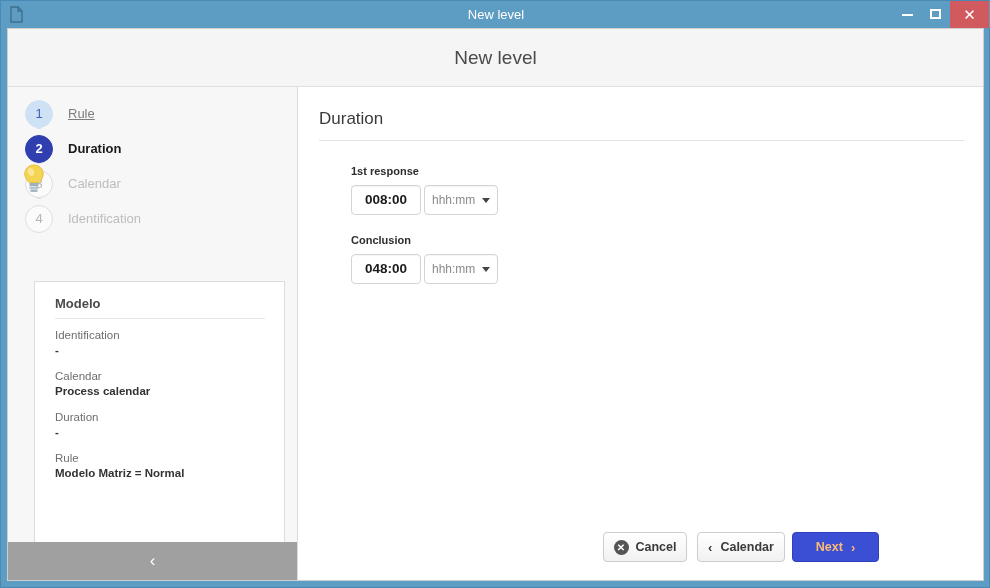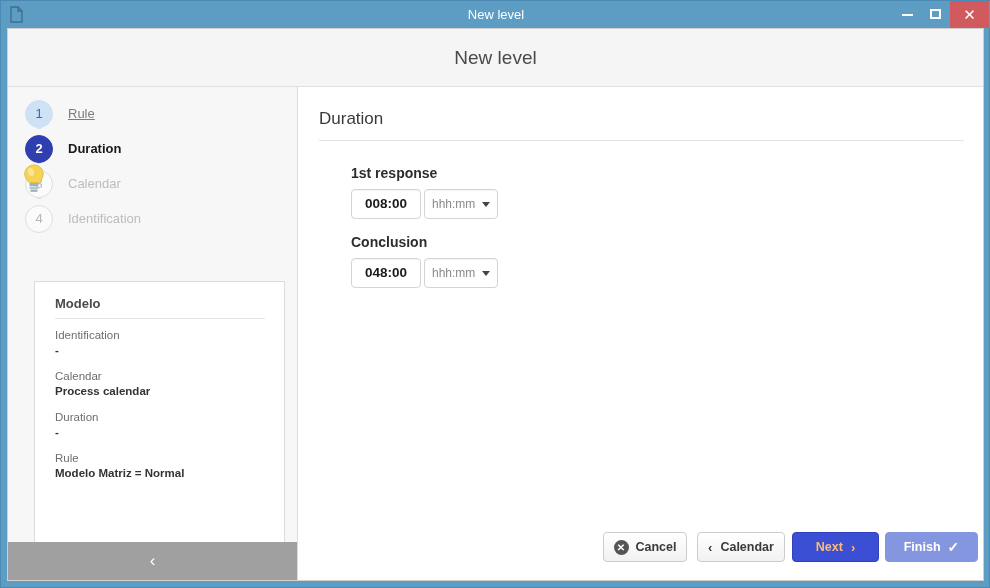--- a/index.html
+++ b/index.html
@@ -279,21 +279,21 @@
     width: 645px;
     height: 1px;
     background: #e3e3e3;
   }
 
   .field-group { position: absolute; left: 52px; }
   .fg1 { top: 78px; }
   .fg2 { top: 147px; }
 
   .field-label {
-    font-size: 14px;
+    font-size: 11px;
     font-weight: bold;
     color: #2d2d2d;
     margin-bottom: 8px;
   }
   .field-row { display: flex; align-items: flex-start; }
   .text-input {
     width: 70px;
     height: 30px;
     line-height: 30px;
     border: 1px solid #d4d4d4;
@@ -514,21 +514,17 @@
           <span>Cancel</span>
         </div>
         <div class="btn btn-default btn-previous">
           <span class="chev chev-left">‹</span>
           <span>Calendar</span>
         </div>
         <div class="btn btn-next">
           <span>Next</span>
           <span class="chev chev-right">›</span>
         </div>
-        <div class="btn btn-finish">
-          <span>Finish</span>
-          <span class="check">✓</span>
-        </div>
       </div>
     </div>
 
   </div>
 </div>
 
 </body></html>

